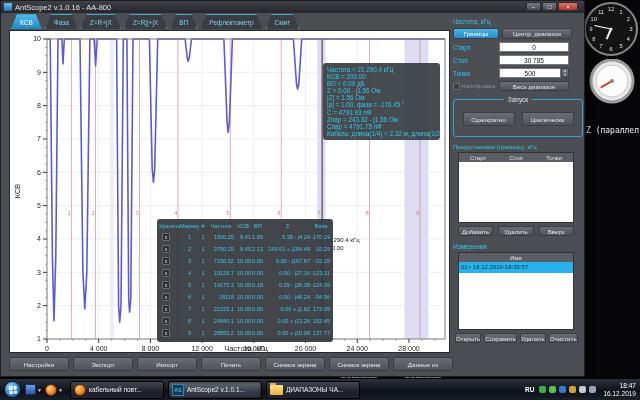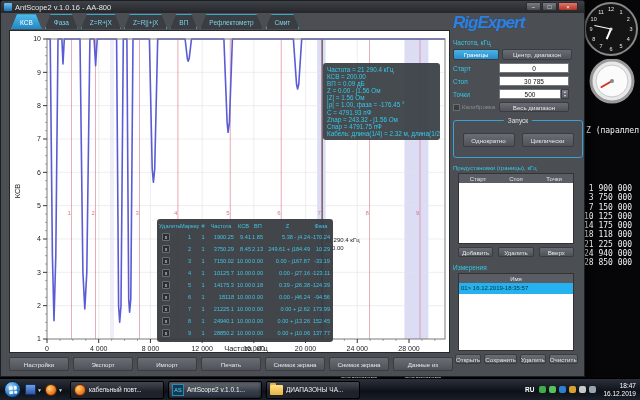--- a/index.html
+++ b/index.html
@@ -106,29 +106,20 @@
       <line x1="28" y1="28" x2="11.371490787525303" y2="24.465501256098097" stroke="#fff" stroke-width="1.2"></line>
       <circle cx="28" cy="28" r="1.6" fill="#ddd"></circle>
     </svg>
   <svg id="gauge-gadget" class="abs" style="left:588px;top:59px" width="48" height="46" viewBox="0 0 48 46">
       <circle cx="24" cy="22" r="21" fill="#e8e8e8" stroke="#9a9a9a" stroke-width="3"></circle>
       <circle cx="24" cy="22" r="16" fill="#fbfbfb" stroke="#c8c8c8" stroke-width="1"></circle>
       <line x1="24" y1="22" x2="12.741669750802297" y2="28.5" stroke="#d03020" stroke-width="2"></line>
       <circle cx="24" cy="22" r="2" fill="#888"></circle>
     </svg>
   <div id="desktop-text">Z (параллел</div>
-  <div id="desktop-freqs"> 1 900 000
- 3 750 000
- 7 150 000
-10 125 000
-14 175 000
-18 118 000
-21 225 000
-24 940 000
-28 850 000</div>
 
   <div id="app-window">
 
     <div id="title-bar">
       <span id="app-icon"></span>
       <span id="window-title">AntScope2 v.1.0.16 - AA-800</span>
       <span id="window-controls">
           <span class="win-btn">–</span>
           <span class="win-btn">□</span>
           <span class="win-btn close">×</span>
@@ -389,21 +380,20 @@
           <span class="mt-cell">1</span>
           <span class="mt-cell num">28850.2</span>
           <span class="mt-cell num">10.00</span>
           <span class="mt-cell num">0.00</span>
           <span class="mt-cell num">0.00 + j10.06</span>
           <span class="mt-cell num">137.77</span>
         </div>
       </div>
 
     <div id="right-panel">
-      <div id="logo">RigExpert</div>
       <div class="cyan-label" style="margin-top:5px">Частота, кГц</div>
 
       <div class="panel-row">
         <div class="pbtn blue" style="width:46px;height:11px;line-height:10px">Границы</div>
         <div class="pbtn" style="width:70px;height:11px;line-height:10px;margin-left:3px">Центр, диапазон</div>
       </div>
 
       <div class="panel-row">
         <span class="cyan-label lab">Старт</span>
         <div class="pinput" style="width:70px">0</div>

